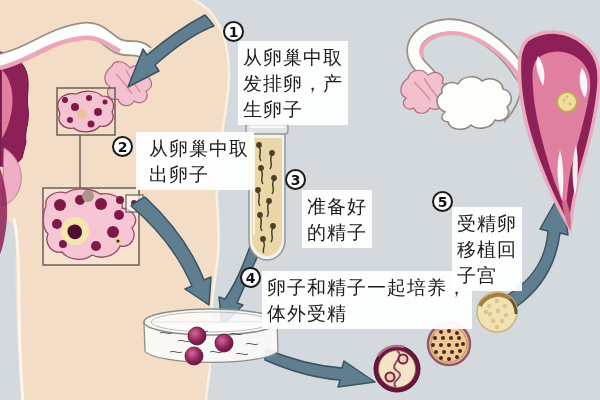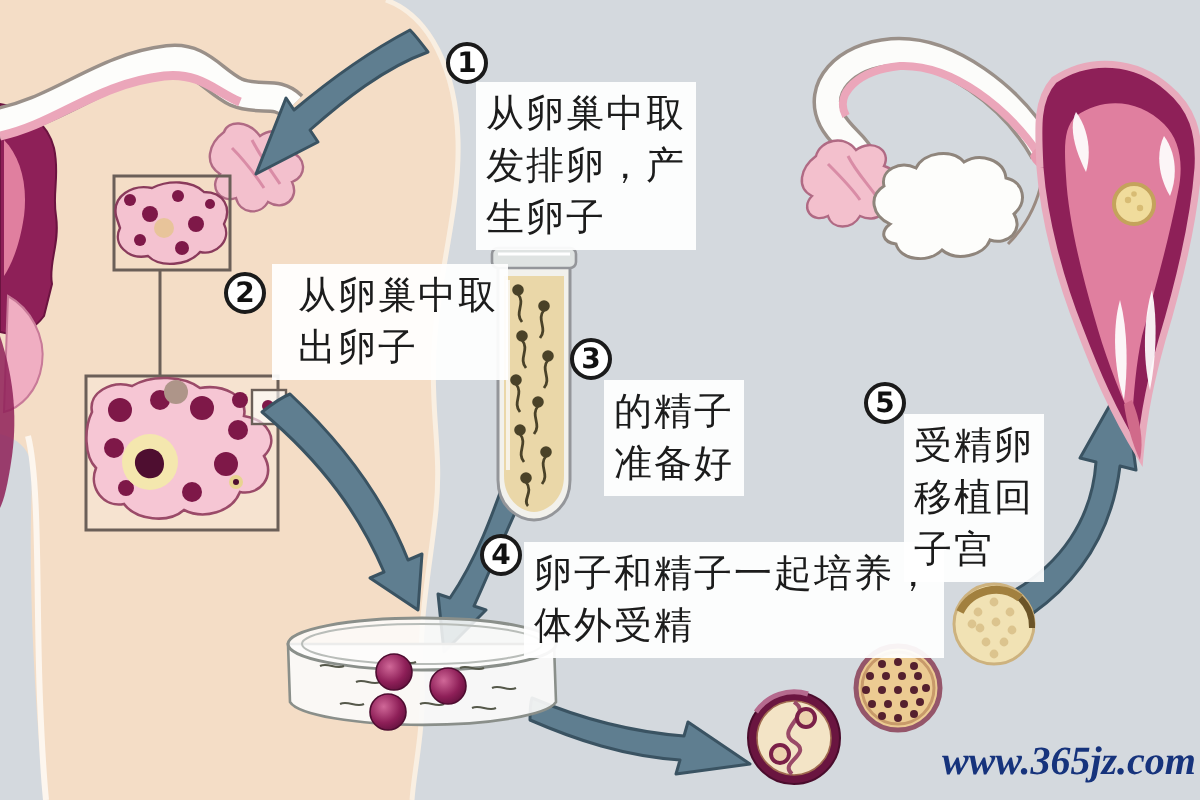--- a/index.html
+++ b/index.html
@@ -295,28 +295,27 @@
 <div class="step-label" style="left:238px;top:41px;">
   <div>从卵巢中取</div>
   <div>发排卵，产</div>
   <div>生卵子</div>
 </div>
 <div class="step-label" style="left:136px;top:132px;padding-left:13px;">
   <div>从卵巢中取</div>
   <div>出卵子</div>
 </div>
 <div class="step-label" style="left:302px;top:190px;">
+  <div>准备好</div>
   <div>的精子</div>
-  <div>准备好</div>
 </div>
 <div class="step-label" style="left:262px;top:271px;">
   <div>卵子和精子一起培养，</div>
   <div>体外受精</div>
 </div>
 <div class="step-label" style="left:452px;top:207px;">
   <div>受精卵</div>
   <div>移植回</div>
   <div>子宫</div>
 </div>
 
-<div class="watermark">www.365jz.com</div>
 
 </div>
 
 </body></html>

